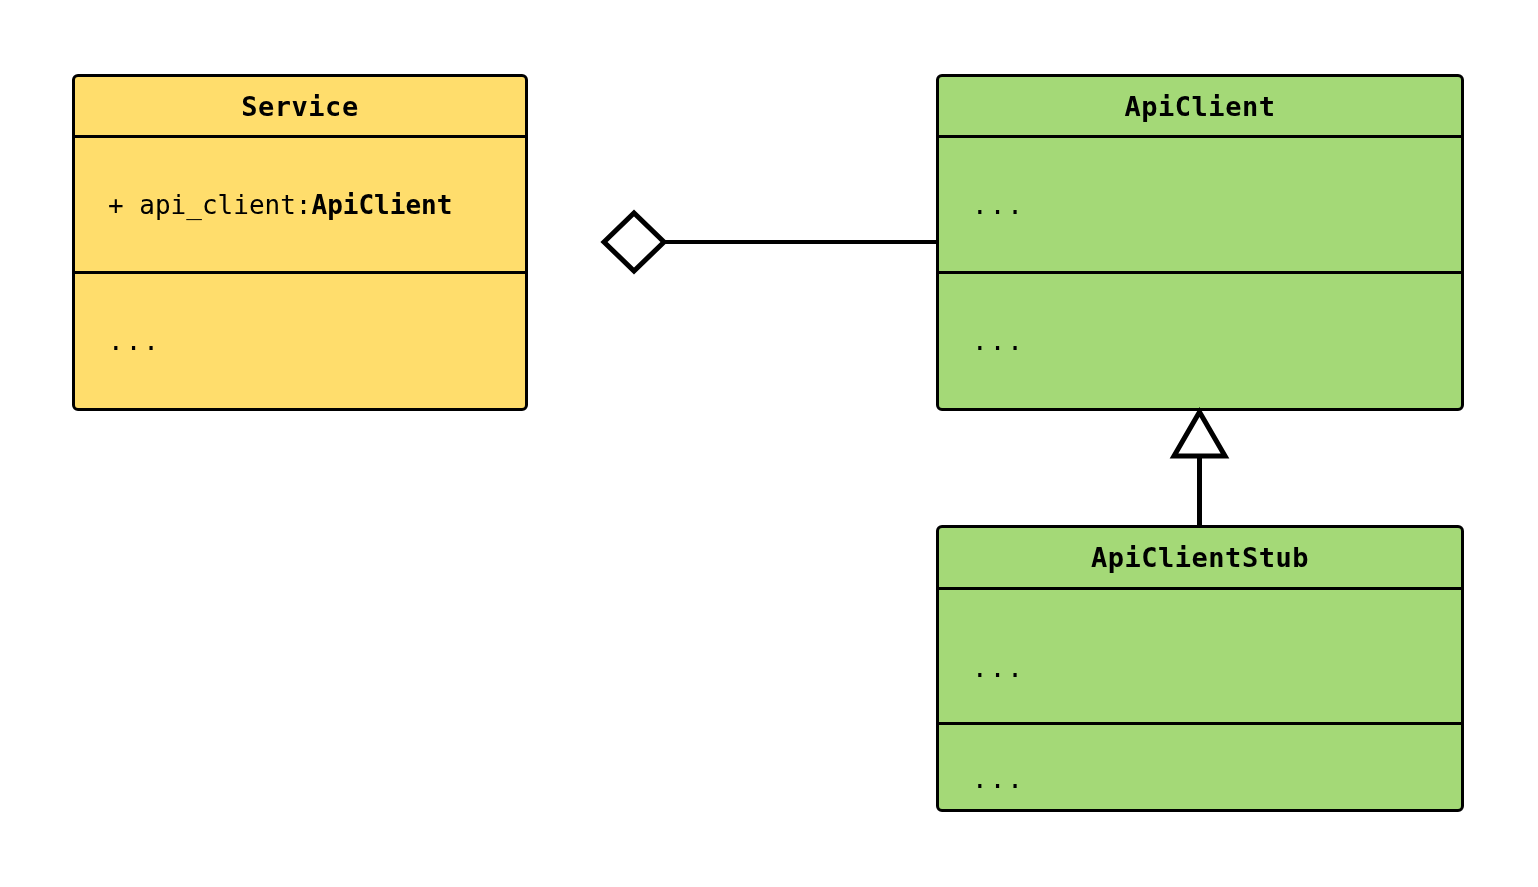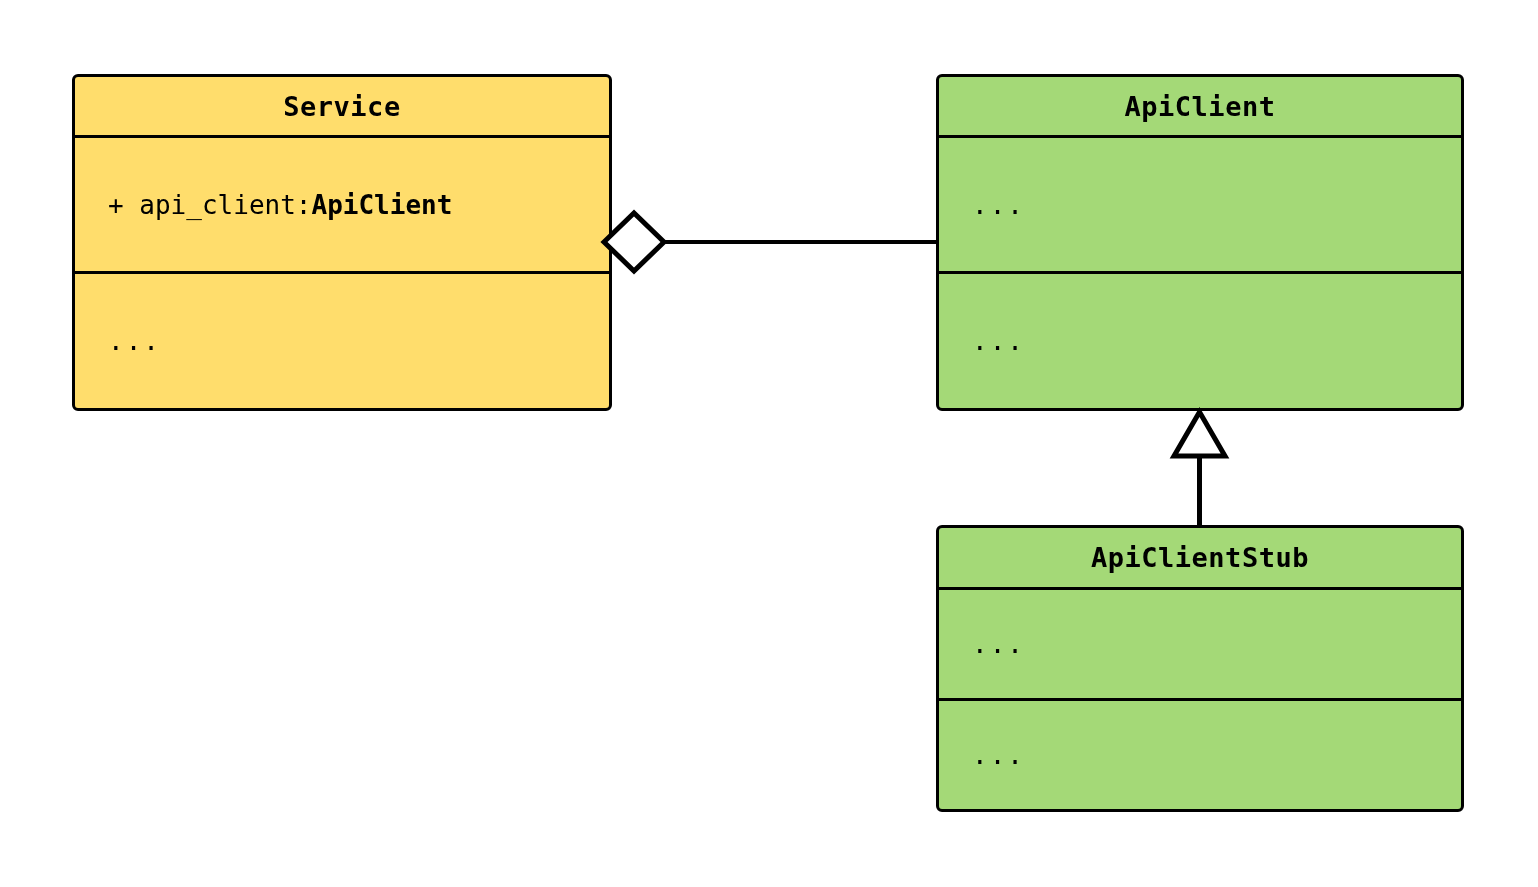--- a/index.html
+++ b/index.html
@@ -72,42 +72,42 @@
   .svg-marker {
     position: absolute;
     overflow: visible;
   }
 </style>
 </head>
 <body>
 
 <div id="canvas">
 
-  <div class="uml-class yellow" style="left:72px; top:74px; width:540px; height:337px;justify-content:space-between;">
+  <div class="uml-class yellow" style="left:72px; top:74px; width:456px; height:337px;justify-content:space-between;">
     <div class="uml-header" style="height:61px;">Service</div>
     <div class="uml-section divider" style="height:136px;">
       <span>+ api_client: </span>
         <span class="type-name">ApiClient</span>
     </div>
     <div class="uml-section" style="flex:1;">
       <span class="ellipsis">...</span>
     </div>
   </div>
 
   <div class="uml-class green" style="left:936px; top:74px; width:528px; height:337px;">
     <div class="uml-header" style="height:61px;">ApiClient</div>
     <div class="uml-section divider" style="height:136px;">
       <span class="ellipsis">...</span>
     </div>
     <div class="uml-section" style="flex:1;">
       <span class="ellipsis">...</span>
     </div>
   </div>
 
-  <div class="uml-class green" style="left:936px; top:525px; width:528px; height:287px;">
+  <div class="uml-class green" style="left:936px; top:525px; width:528px; height:287px;gap:24px;">
     <div class="uml-header" style="height:62px;">ApiClientStub</div>
     <div class="uml-section divider" style="height:111px;">
       <span class="ellipsis">...</span>
     </div>
     <div class="uml-section" style="flex:1;">
       <span class="ellipsis">...</span>
     </div>
   </div>
 
   <div class="edge-line" style="left:662px; top:240px; width:276px; height:4px;"></div>

